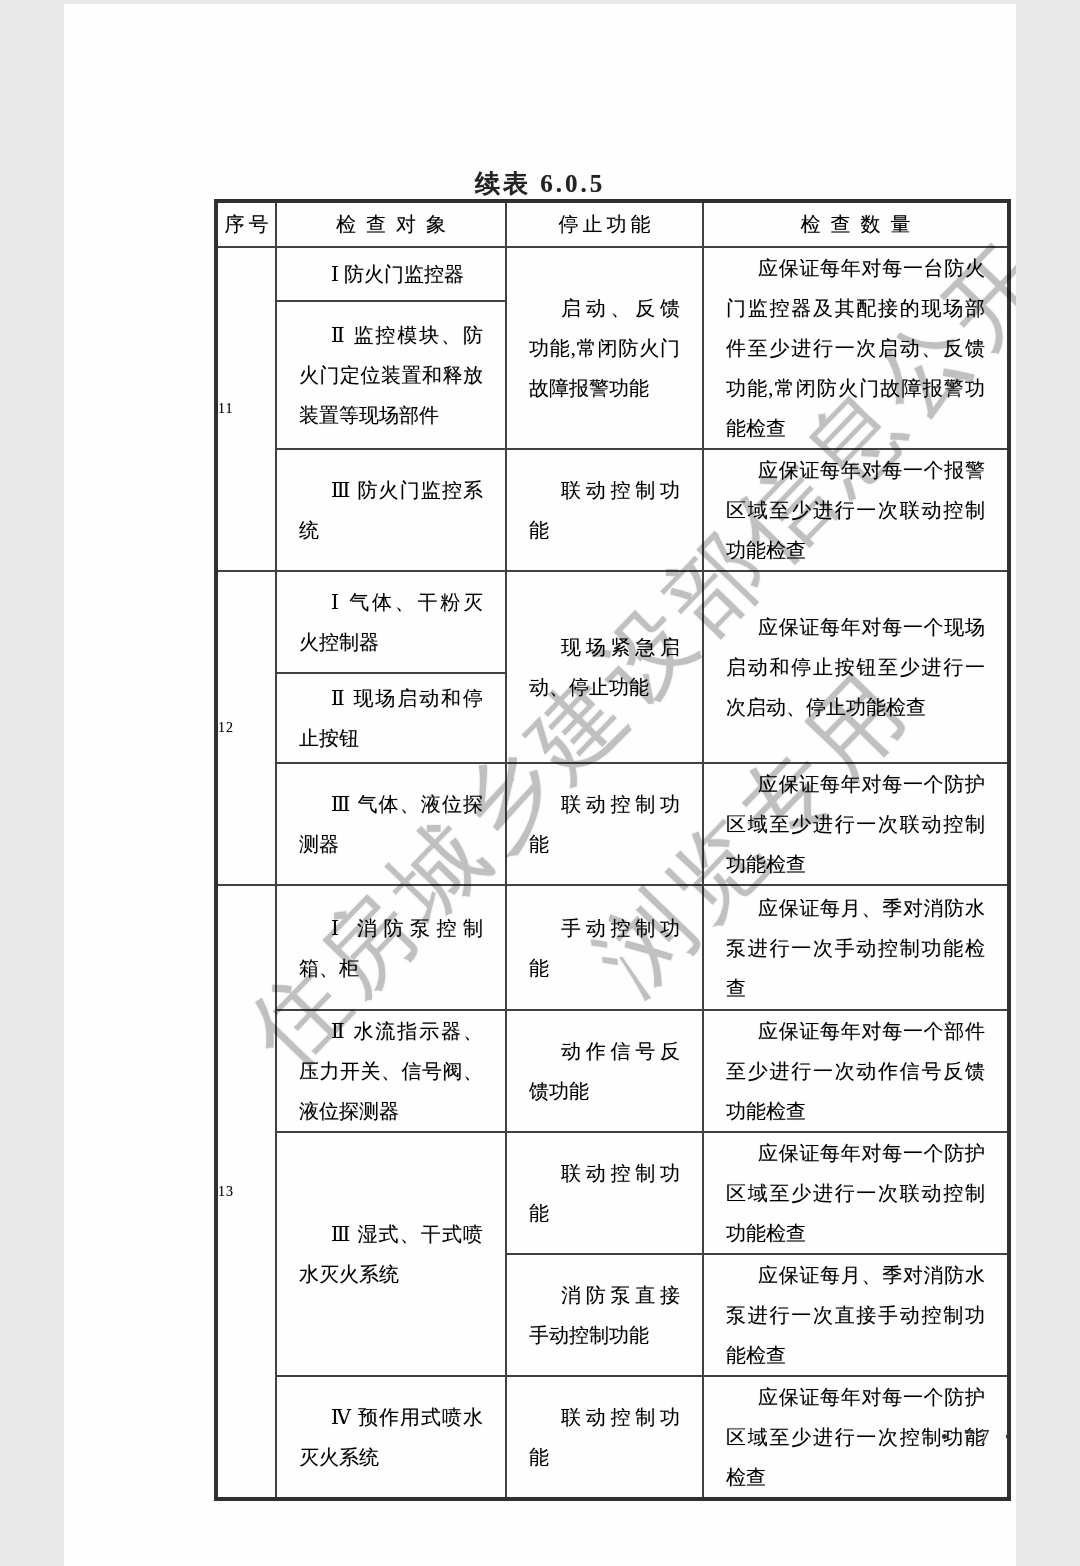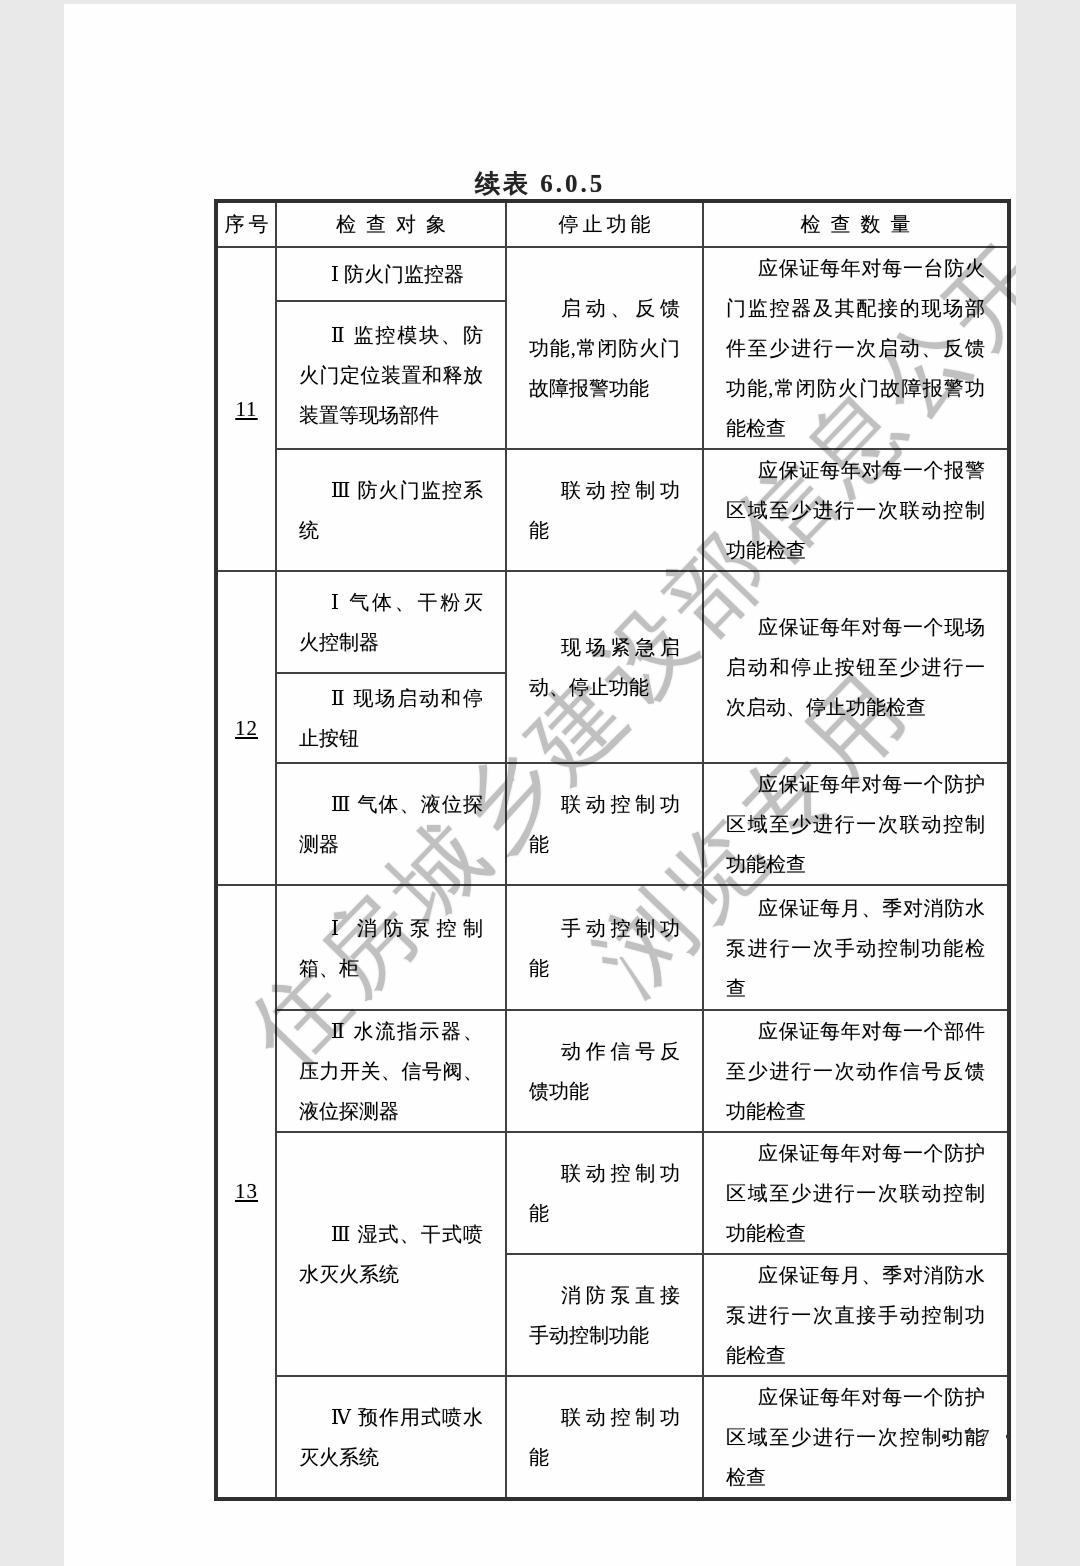--- a/index.html
+++ b/index.html
@@ -33,21 +33,21 @@
     border:2px solid #414141;
     vertical-align:middle;
     font-weight:normal;
     padding:0;
     background:transparent;
   }
   table.spec{border:4px solid #303030;}
   th.hdr{text-align:center;font-size:20px;}
   th.hdr.sp-wide{letter-spacing:10px;text-indent:10px;}
   th.hdr.sp-narrow{letter-spacing:4px;text-indent:4px;}
-  td.num{text-align:center;font-size:21px;letter-spacing:1px;text-decoration:underline;}
+  td.num{font-size:14px;letter-spacing:1px;}
   td.obj p,td.item p,td.qty p{
     margin:0;padding:0 22px;
     text-indent:1.6em;
     text-align:justify;
     text-justify:inter-character;
     line-height:40px;
     letter-spacing:0px;
   }
   
   .wm{

